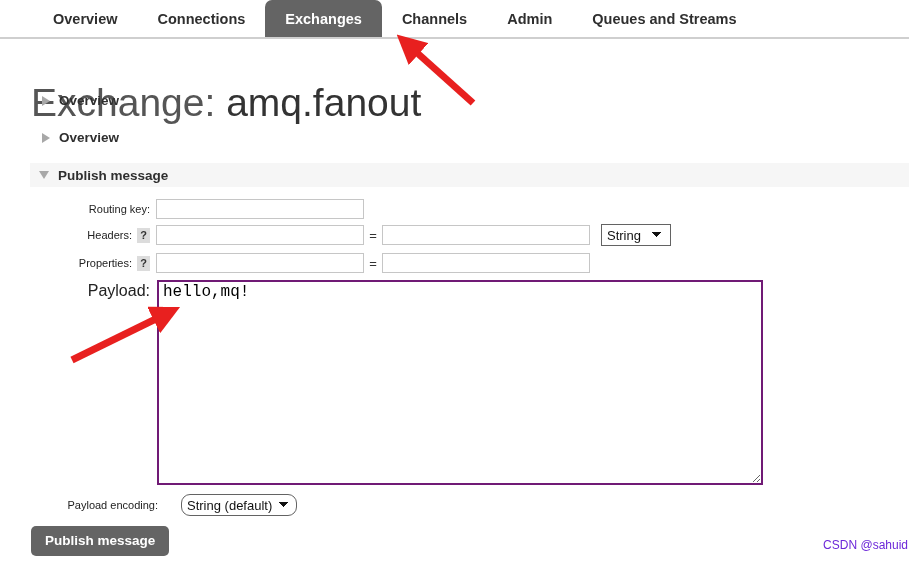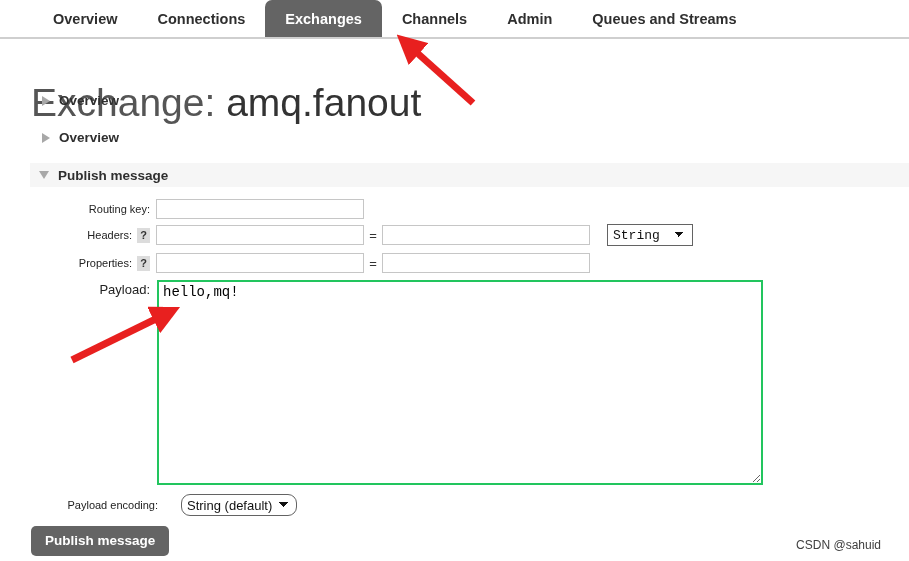--- a/index.html
+++ b/index.html
@@ -183,43 +183,43 @@
 
   #row-routing-key .field-label { width: 110px; }
   #row-headers .field-label     { width: 92px; }
   #row-properties .field-label  { width: 92px; }
 
   #input-routing-key { width: 208px; margin-left: 6px; }
   #input-header-key  { width: 208px; margin-left: 6px; }
   #input-header-val  { width: 208px; }
   #input-prop-key    { width: 208px; margin-left: 6px; }
   #input-prop-val    { width: 208px; }
-  #select-header-type { width: 86px; margin-left: 17px; font-family: Liberation Mono, monospace; }
+  #select-header-type { width: 70px; margin-left: 11px; }
 
   
   #payload-label {
     position: absolute;
     left: 40px;
     top: 282px;
     width: 110px;
     text-align: right;
-    font-size: 13px;
+    font-size: 16px;
     color: #222222;
   }
   #payload-textarea {
     position: absolute;
     left: 157px;
     top: 280px;
     width: 606px;
     height: 205px;
     box-sizing: border-box;
-    border: 2px solid #22c55e;
+    border: 2px solid #701a75;
     background: #ffffff;
     font-family: "Liberation Mono", monospace;
-    font-size: 14px;
+    font-size: 16px;
     line-height: 14px;
     color: #000000;
     padding: 3px 4px;
     resize: both;
     outline: none;
     overflow: auto;
     white-space: pre;
   }
 
   
@@ -252,24 +252,24 @@
     font-family: "Liberation Sans", sans-serif;
     font-size: 13.5px;
     font-weight: bold;
     cursor: pointer;
     line-height: 30px;
   }
 
   
   #watermark {
     position: absolute;
-    right: 28px;
+    right: 1px;
     bottom: 9px;
     font-size: 12px;
-    color: #404040;
+    color: #6d28d9;
     white-space: nowrap;
   }
 
   
   #annotations {
     position: absolute;
     left: 0;
     top: 0;
     width: 909px;
     height: 561px;

